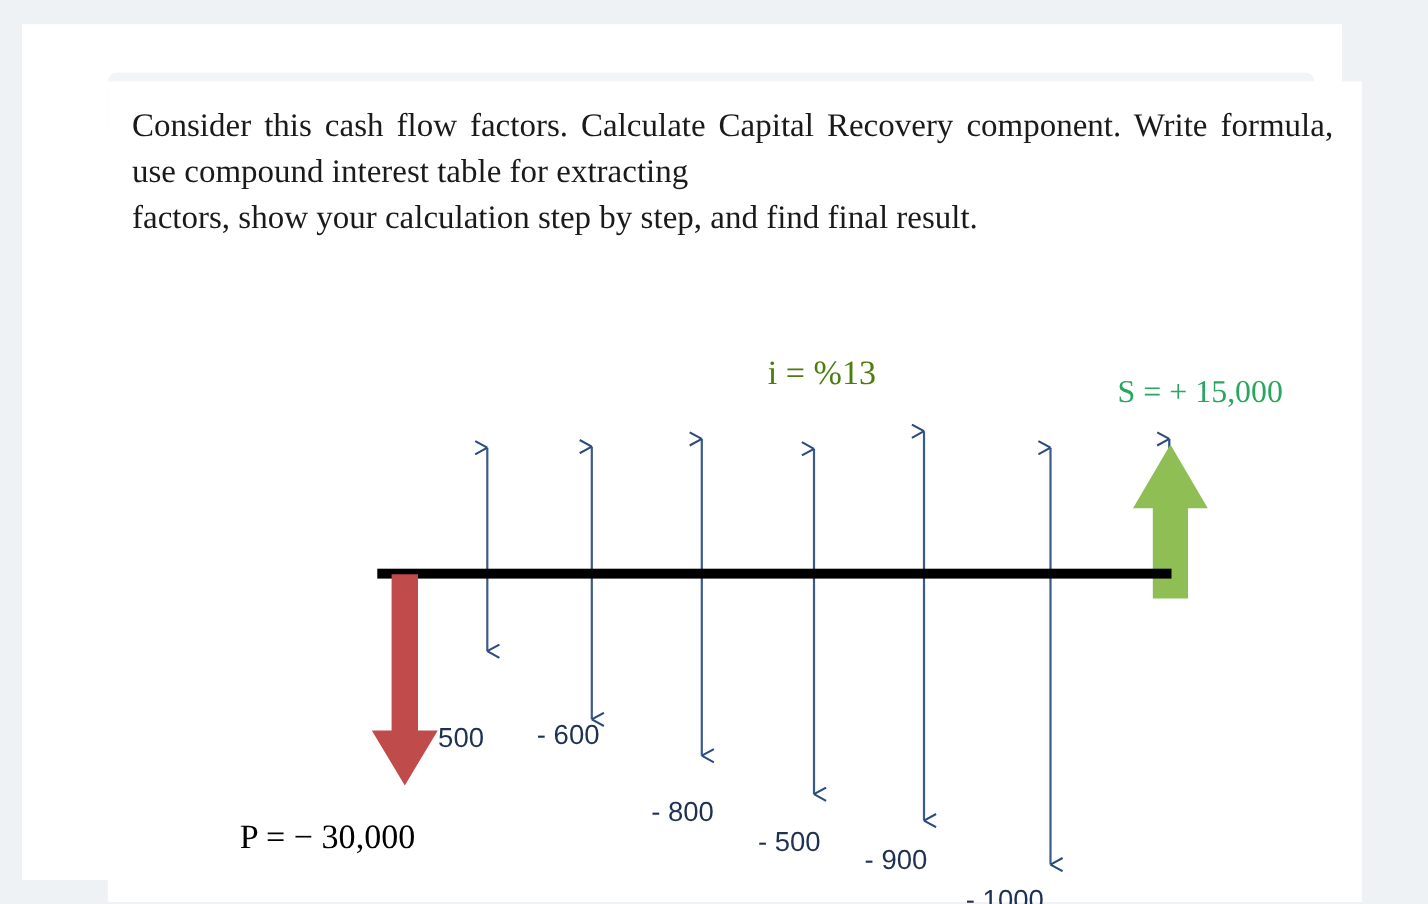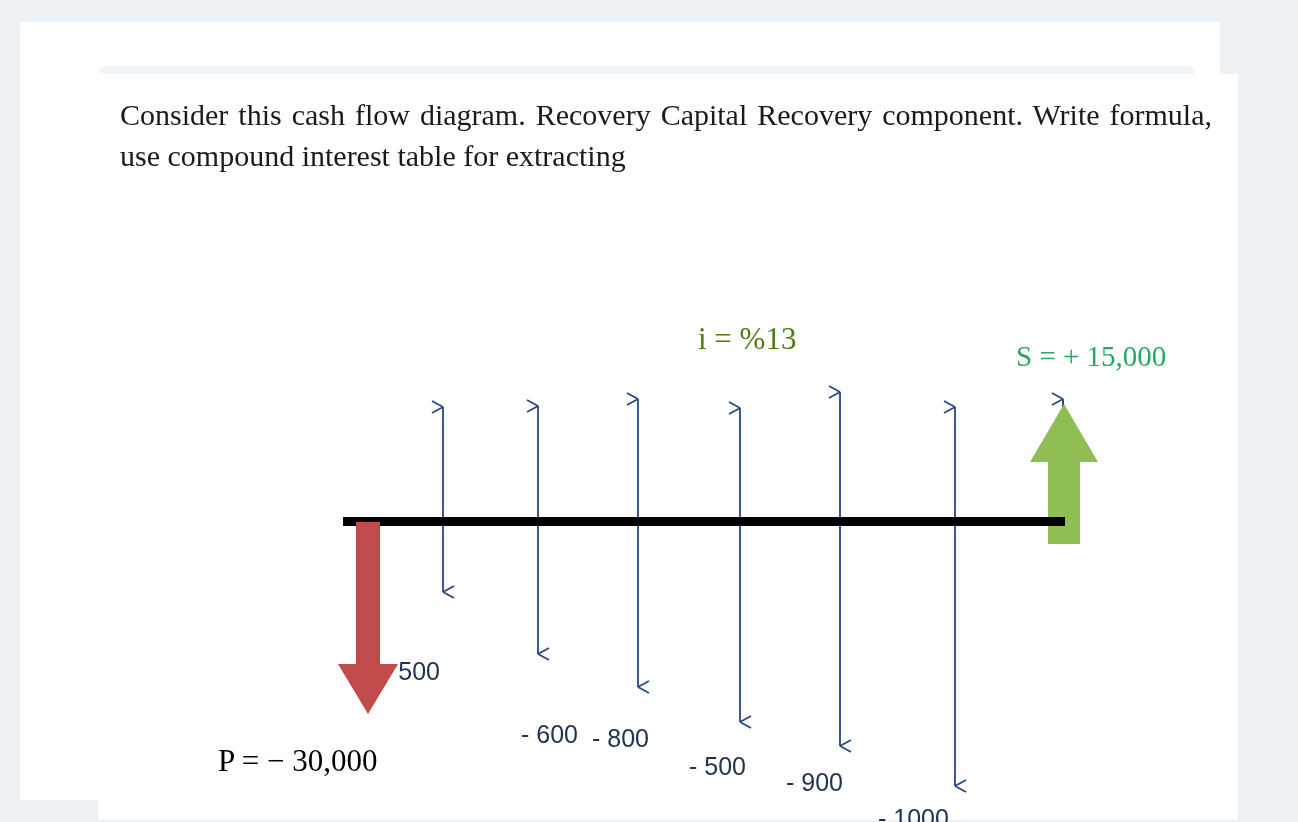--- a/index.html
+++ b/index.html
@@ -104,32 +104,33 @@
 <body>
 
 <div id="page">
 
   <div id="outer-card">
     <div id="inner-frame"></div>
 
     <div id="content-sheet">
 
       <div id="question">
-        <span>Consider this cash flow diagram. Recovery Capital Recovery</span>
+        <span>Consider this cash flow factors. Calculate Capital Recovery</span>
         <span>component. Write formula, use compound interest table for extracting</span>
+        <span class="lastline">factors, show your calculation step by step, and find final result.</span>
       </div>
 
       <div id="diagram">
 
         <div class="lbl lbl-i">i = %13</div>
         <div class="lbl lbl-S">S = + 15,000</div>
         <div class="lbl lbl-P">P = − 30,000</div>
 
         <div class="flowlbl" style="left:285px; top:583px;">- 500</div>
-        <div class="flowlbl" style="left:390px; top:646px;margin-left:33px;">- 600</div>
+        <div class="flowlbl" style="left:390px; top:580px;">- 600</div>
         <div class="flowlbl" style="left:494px; top:650px;">- 800</div>
         <div class="flowlbl" style="left:591px; top:678px;">- 500</div>
         <div class="flowlbl" style="left:688px; top:694px;">- 900</div>
         <div class="flowlbl" style="left:780px; top:730px;">- 1000</div>
 
         <svg class="arrows" viewBox="0 0 1140 746">
           <defs>
             <marker id="navyUp" markerWidth="14" markerHeight="14" refX="7" refY="2" orient="auto" markerUnits="userSpaceOnUse">
               <path d="M7,2 L1,13 M7,2 L13,13" stroke="#2b4a7d" stroke-width="1.9" fill="none"></path>
             </marker>

